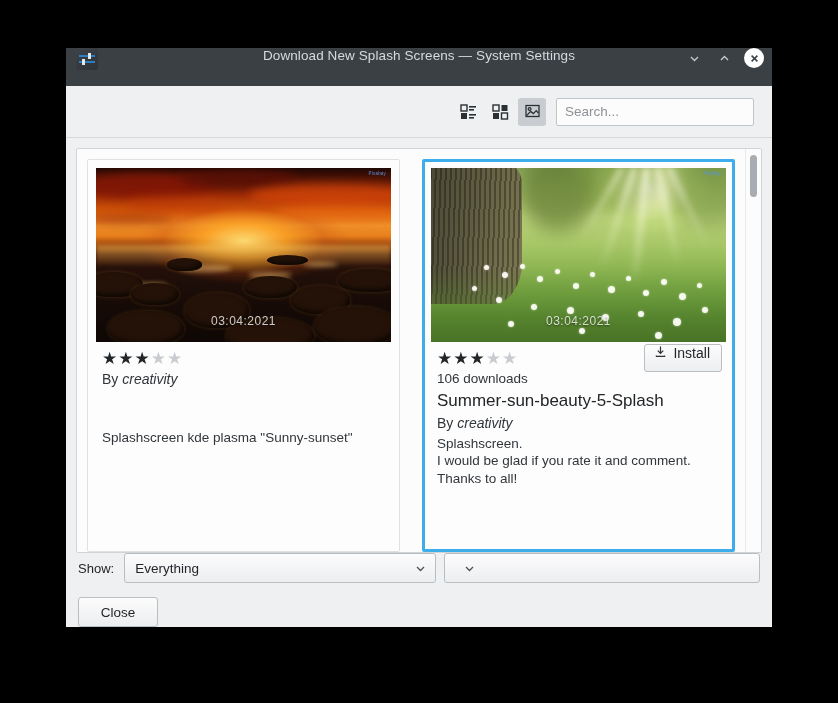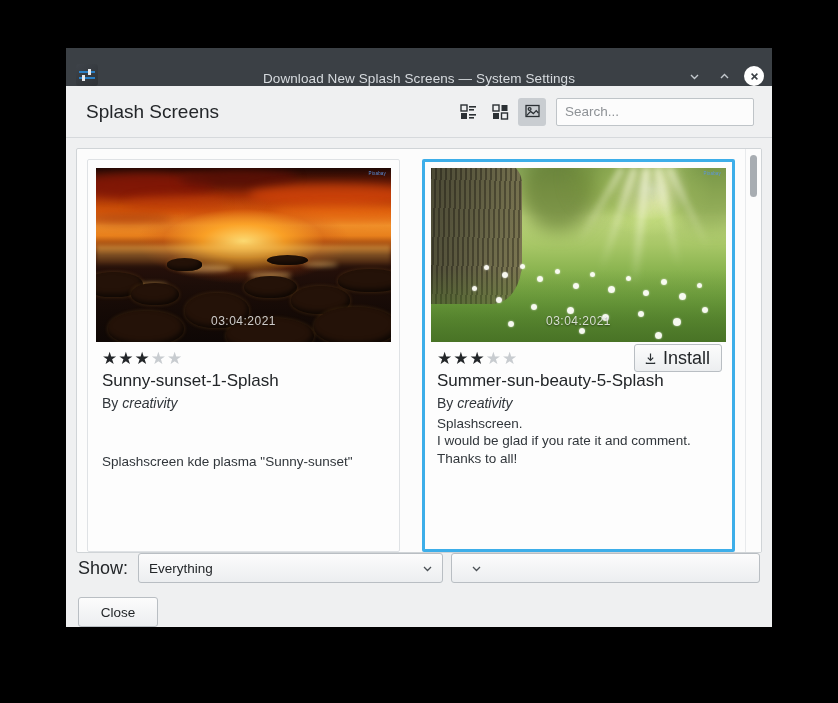--- a/index.html
+++ b/index.html
@@ -32,21 +32,21 @@
     flex-direction: column;
     overflow: hidden;
   }
 
   
   .titlebar {
     height: 38px;
     min-height: 38px;
     background: #3b4045;
     display: flex;
-    align-items: flex-end;
+    align-items: flex-start;
     padding: 0 8px 0 8px;
     position: relative;
   }
   .app-icon {
     width: 22px; height: 22px;
     border-radius: 3px;
     background: linear-gradient(145deg,#3e4349,#2e3236);
     position: relative;
     flex: 0 0 auto;
     margin-left: 2px;
@@ -358,26 +358,25 @@
   .summary.spaced { margin-top: 38px; }
 
   .install-btn {
     position: absolute;
     right: 4px;
     top: 2px;
     height: 28px;
     box-sizing: border-box;
     padding: 0 11px 0 9px;
     display: flex;
-    align-items: center;
     gap: 6px;
     background: linear-gradient(to bottom, #fcfcfc, #eceef0);
     border: 1px solid #b9bec3;
     border-radius: 3px;
-    font-size: 18px;
+    font-size: 14px;
     color: #232629;
     font-family: "Liberation Sans", sans-serif;
     margin-left: 34px;
   }
   .install-btn svg { display: block; }
 
   
   .scrollbar {
     width: 15px;
     flex: 0 0 auto;
@@ -399,21 +398,21 @@
   .bottom {
     padding: 12px 12px 0 12px;
     box-sizing: border-box;
   }
   .filters {
     display: flex;
     align-items: center;
     gap: 8px;
   }
   .show-label {
-    font-size: 18px;
+    font-size: 13px;
     color: #232629;
     margin-right: 2px;
   }
   .combo {
     height: 30px;
     box-sizing: border-box;
     background: linear-gradient(to bottom, #fcfcfc, #eceef0);
     border: 1px solid #b9bec3;
     border-radius: 3px;
     display: flex;
@@ -476,21 +475,20 @@
         <div class="win-btn close">
           <svg width="11" height="11" viewBox="0 0 11 11" fill="none" stroke="currentColor" stroke-width="1.5">
             <line x1="2.6" y1="2.6" x2="8.4" y2="8.4"></line>
             <line x1="8.4" y1="2.6" x2="2.6" y2="8.4"></line>
           </svg>
         </div>
       </div>
     </div>
 
     <div class="header">
-      <div class="page-title">Splash Screens</div>
 
       <div class="view-modes">
         <div class="vm-btn">
           <svg width="17" height="17" viewBox="0 0 17 17" fill="#2b3034">
             <rect x="1" y="2" width="6" height="6" fill="none" stroke="#2b3034" stroke-width="1.4"></rect>
             <rect x="1" y="10" width="6" height="6"></rect>
             <rect x="9" y="3" width="7" height="1.6"></rect>
             <rect x="9" y="6" width="5" height="1.6"></rect>
             <rect x="9" y="11" width="7" height="1.6"></rect>
             <rect x="9" y="14" width="5" height="1.6"></rect>
@@ -551,21 +549,20 @@
             </div>
 
             <div class="meta">
               <div class="stars">
                 <span class="star on">★</span>
                   <span class="star on">★</span>
                   <span class="star on">★</span>
                   <span class="star off">★</span>
                   <span class="star off">★</span>
               </div>
-              <div class="item-name">Sunny-sunset-1-Splash</div>
               <div class="author"><span>By </span><span class="who">creativity</span></div>
               <div class="summary spaced">Splashscreen kde plasma "Sunny-sunset"</div>
             </div>
           </div>
 
           <div class="card selected">
             <div class="preview">
               <div class="art-meadow">
                 <div class="blur-tree bt1"></div>
                 <div class="blur-tree bt2"></div>
@@ -607,20 +604,21 @@
             </div>
 
             <div class="meta">
               <div class="stars">
                 <span class="star on">★</span>
                   <span class="star on">★</span>
                   <span class="star on">★</span>
                   <span class="star off">★</span>
                   <span class="star off">★</span>
               </div>
+              <div class="downloads">106 downloads</div>
               <div class="item-name">Summer-sun-beauty-5-Splash</div>
               <div class="author"><span>By </span><span class="who">creativity</span></div>
               <div class="summary">Splashscreen.
 I would be glad if you rate it and comment.
 Thanks to all!</div>
 
               <div class="install-btn">
                 <span>
                   <svg width="13" height="13" viewBox="0 0 13 13" fill="none" stroke="#2b3034" stroke-width="1.2">
                     <line x1="6.5" y1="1.5" x2="6.5" y2="8"></line>

